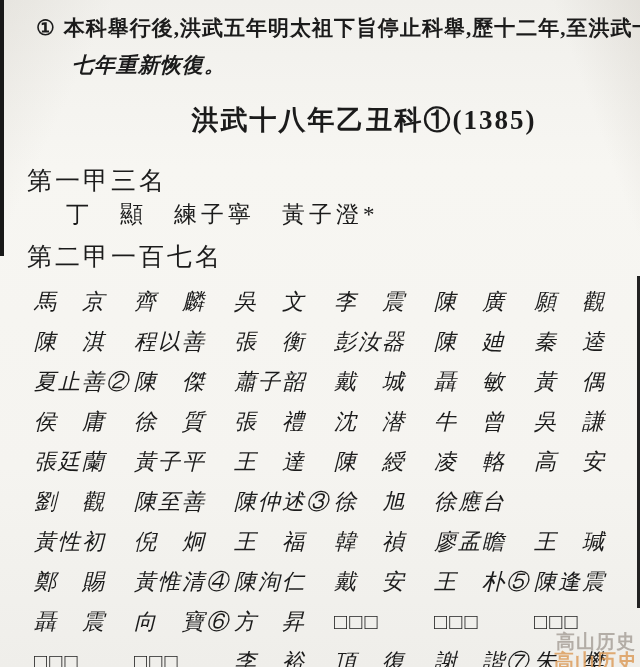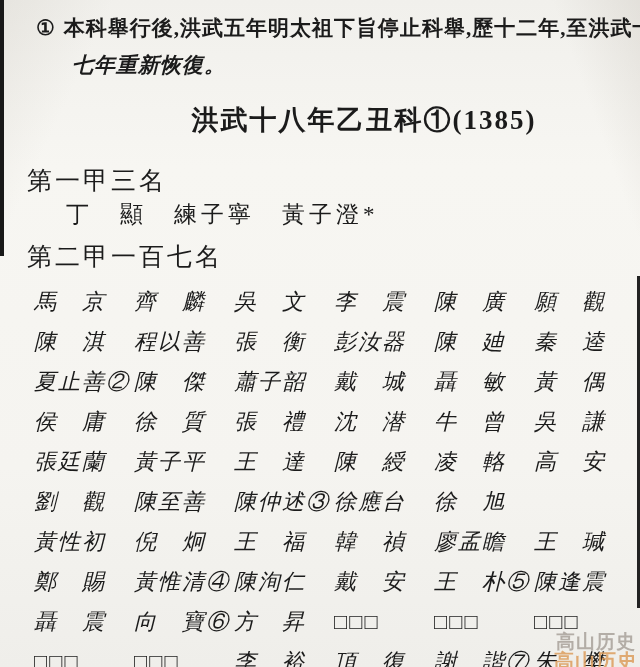--- a/index.html
+++ b/index.html
@@ -87,22 +87,22 @@
       <span class="cell">黃子平</span>
       <span class="cell">王　達</span>
       <span class="cell">陳　綬</span>
       <span class="cell">凌　輅</span>
       <span class="cell">高　安</span>
     </div>
     <div class="row">
       <span class="cell">劉　觀</span>
       <span class="cell">陳至善</span>
       <span class="cell">陳仲述③</span>
+      <span class="cell">徐　旭</span>
       <span class="cell">徐應台</span>
-      <span class="cell">徐　旭</span>
     </div>
     <div class="row">
       <span class="cell">黃性初</span>
       <span class="cell">倪　炯</span>
       <span class="cell">王　福</span>
       <span class="cell">韓　禎</span>
       <span class="cell">廖孟瞻</span>
       <span class="cell">王　瑊</span>
     </div>
     <div class="row">

